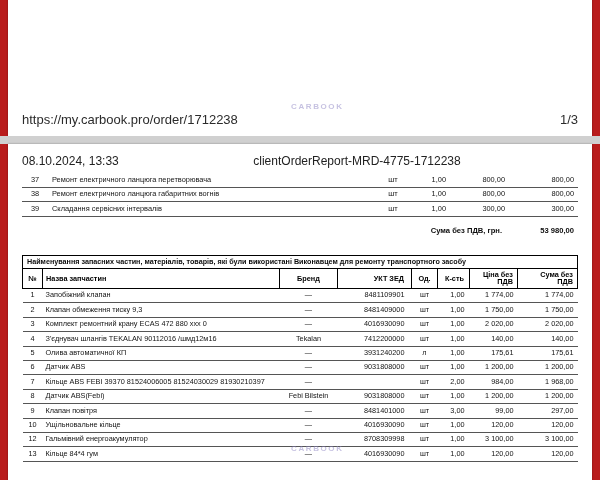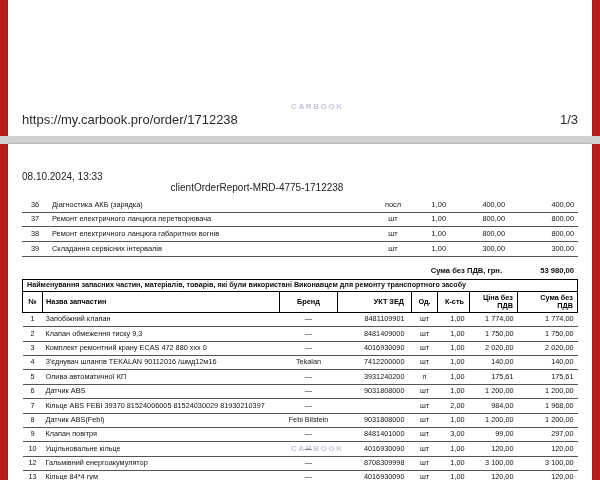--- a/index.html
+++ b/index.html
@@ -82,39 +82,38 @@
     display: flex;
     justify-content: space-between;
     font-size: 13px;
     color: #2b2b2b;
   }
 
   
   .page-head {
     position: relative;
     display: flex;
-    font-size: 10px;
+    font-size: 12px;
     color: #222;
-    padding-top: 27px;
+    padding-top: 10px;
     padding-bottom: 5px;
-    flex-direction: column;
   }
   .page-head .ph-date { width: 200px; text-align: left; }
   .page-head .ph-title { flex: 1; text-align: center; padding-right: 86px; }
 
   
   .totals-row {
     display: flex;
     justify-content: flex-end;
     align-items: flex-start;
     font-size: 7.6px;
     font-weight: 700;
     color: #0d0d0d;
     margin-top: 9px;
-    margin-bottom: 4px;
+    margin-bottom: 20px;
   }
   .totals-row .tot-label { text-align: right; }
   .totals-row .tot-value { width: 72px; text-align: right; padding-right: 4px; }
 
   
   .parts-caption {
     font-size: 7.2px;
     font-weight: 700;
     color: #0d0d0d;
     border: 1px solid #000;
@@ -196,28 +195,20 @@
   <div class="page" id="page-2">
     <div class="page-inner">
 
       <div class="page-head">
         <span class="ph-date">08.10.2024, 13:33</span>
         <span class="ph-title">clientOrderReport-MRD-4775-1712238</span>
       </div>
 
       <table class="doc-table">
         <tbody id="svc-body-2">
-            <tr>
-              <td class="c-num">36</td>
-              <td class="c-name">Діагностика АКБ (зарядка)</td>
-              <td class="c-unit">посл</td>
-              <td class="c-qty">1,00</td>
-              <td class="c-price">400,00</td>
-              <td class="c-sum">400,00</td>
-            </tr>
             <tr>
               <td class="c-num">37</td>
               <td class="c-name">Ремонт електричного ланцюга перетворювача</td>
               <td class="c-unit">шт</td>
               <td class="c-qty">1,00</td>
               <td class="c-price">800,00</td>
               <td class="c-sum">800,00</td>
             </tr>
             <tr>
               <td class="c-num">38</td>

